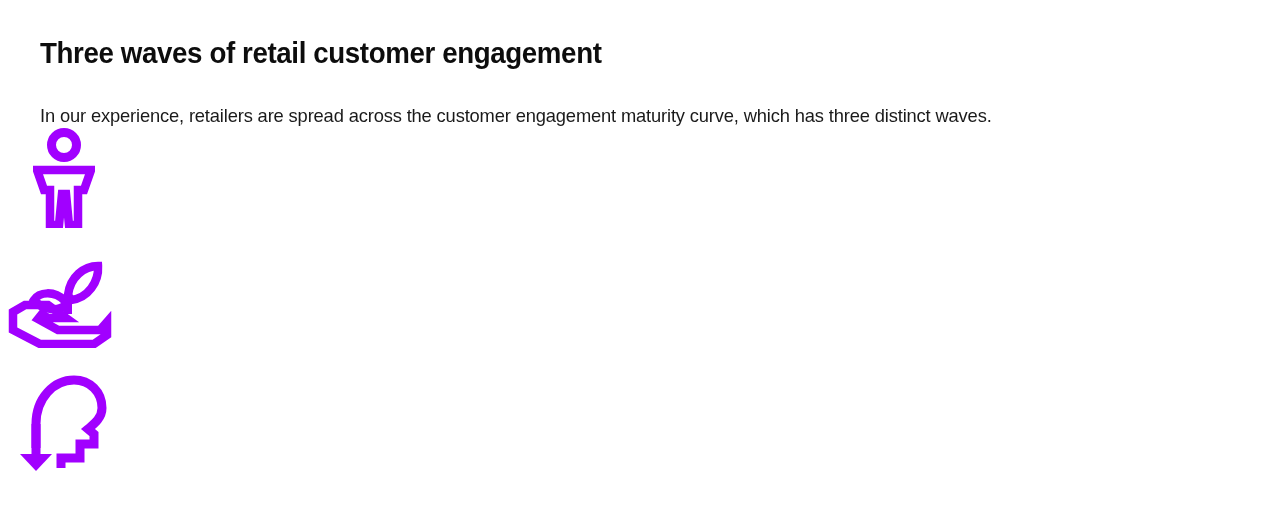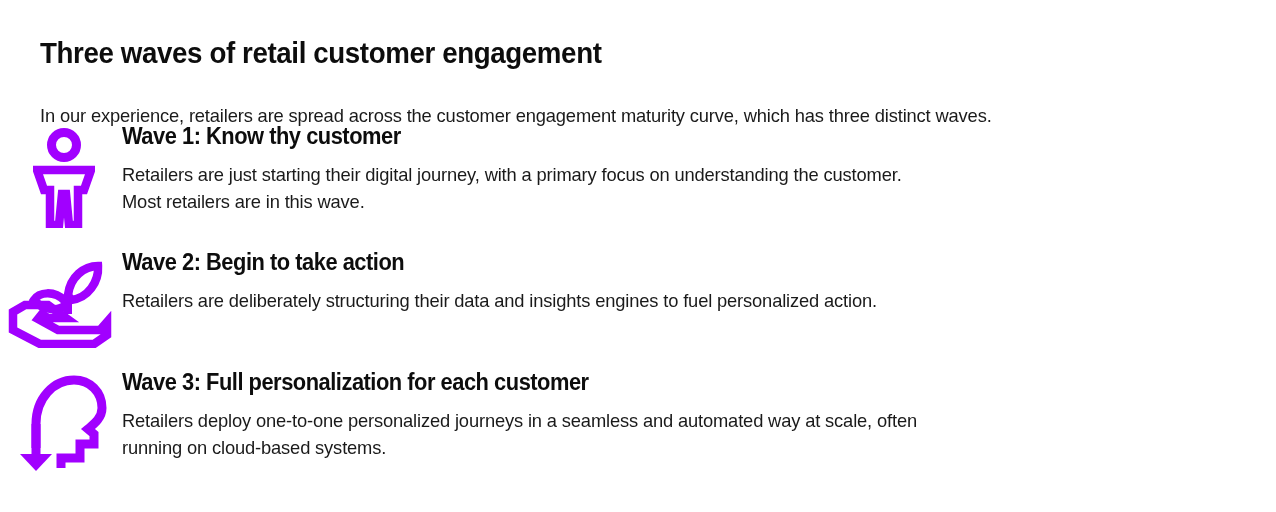--- a/index.html
+++ b/index.html
@@ -125,69 +125,49 @@
 
   <div class="waves">
 
     <div class="wave-row row-1">
       <div class="wave-icon icon-person">
         <svg width="62" height="100" viewBox="0 0 62 100" aria-hidden="true">
           <circle cx="31" cy="17" r="12.5" fill="none" stroke="#a100ff" stroke-width="9"></circle>
           <path d="M4 42 L58 42 L51 62 L45 62 L45 97 L36 97 L33 66 L29 66 L26 97 L17 97 L17 62 L11 62 Z" fill="none" stroke="#a100ff" stroke-width="8.5" stroke-linejoin="miter"></path>
         </svg>
       </div>
-      <div class="wave-body">
-        <div class="wave-heading">Wave 1: Know thy customer</div>
-        <div class="wave-text">
-          <span class="line">Retailers are just starting their digital journey, with a primary focus on understanding the customer.</span>
-          <span class="line">Most retailers are in this wave.</span>
-        </div>
-      </div>
     </div>
 
     <div class="wave-row row-2">
       <div class="wave-icon icon-hand">
         <svg width="104" height="88" viewBox="0 0 104 88" aria-hidden="true">
           <g fill="none" stroke="#a100ff" stroke-width="8.5" stroke-linejoin="miter" stroke-linecap="butt">
 
             <path d="M60 35 C62 17 76 6 90 6 C91 22 80 38 63 40 Z"></path>
 
             <path d="M57 41 C46 30 31 32 26 40 C34 50 50 52 58 45 Z"></path>
 
             <path d="M60 36 L60 54" stroke-width="8"></path>
 
             <path d="M5 52 L17 45 L40 45 L58 58 L40 58 L34 54 L30 59 L50 70 L92 70 L99 62 L99 75 L86 84 L32 84 L5 70 Z"></path>
           </g>
         </svg>
       </div>
-      <div class="wave-body">
-        <div class="wave-heading">Wave 2: Begin to take action</div>
-        <div class="wave-text">
-          <span class="line">Retailers are deliberately structuring their data and insights engines to fuel personalized action.</span>
-        </div>
-      </div>
     </div>
 
     <div class="wave-row row-3">
       <div class="wave-icon icon-head">
         <svg width="96" height="100" viewBox="0 0 96 100" aria-hidden="true">
           <g fill="none" stroke="#a100ff" stroke-width="9" stroke-linejoin="miter" stroke-linecap="butt">
 
             <path d="M22 76 L22 52 C22 26 40 8 60 8 C76 8 88 20 88 36 C88 46 80 52 74 57 L80 62 L80 72 L66 72 L66 86 L47 86 L47 96"></path>
           </g>
 
           <g fill="none" stroke="#a100ff" stroke-width="9" stroke-linejoin="miter">
             <path d="M22 52 L22 88"></path>
           </g>
           <polygon points="6,82 38,82 22,99" fill="#a100ff"></polygon>
         </svg>
       </div>
-      <div class="wave-body">
-        <div class="wave-heading">Wave 3: Full personalization for each customer</div>
-        <div class="wave-text">
-          <span class="line">Retailers deploy one-to-one personalized journeys in a seamless and automated way at scale, often</span>
-          <span class="line">running on cloud-based systems.</span>
-        </div>
-      </div>
     </div>
 
   </div>
 </div>
 
 </body></html>

